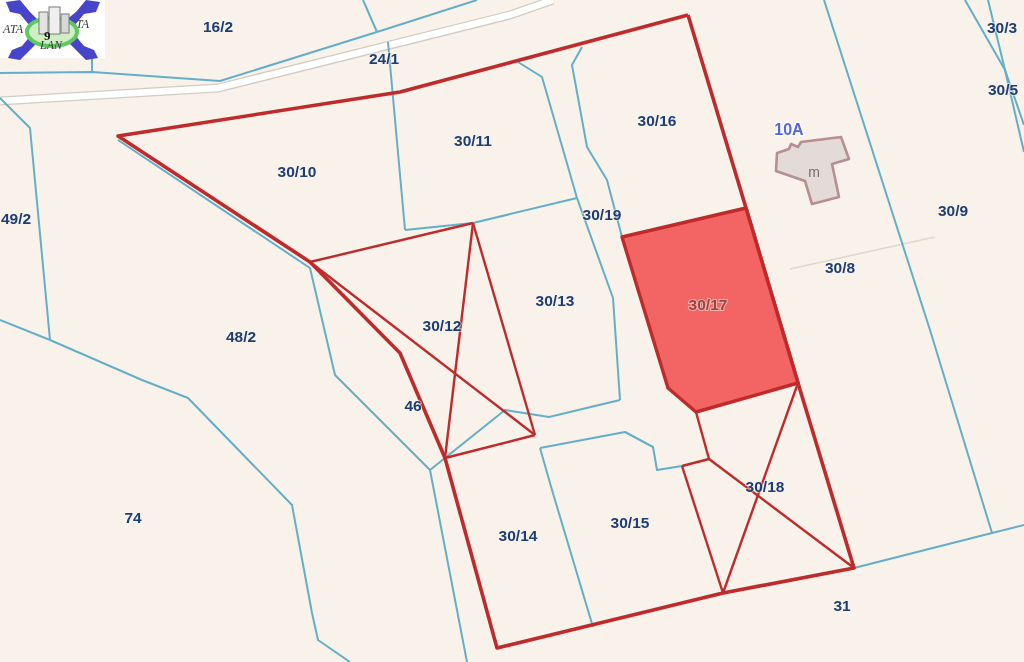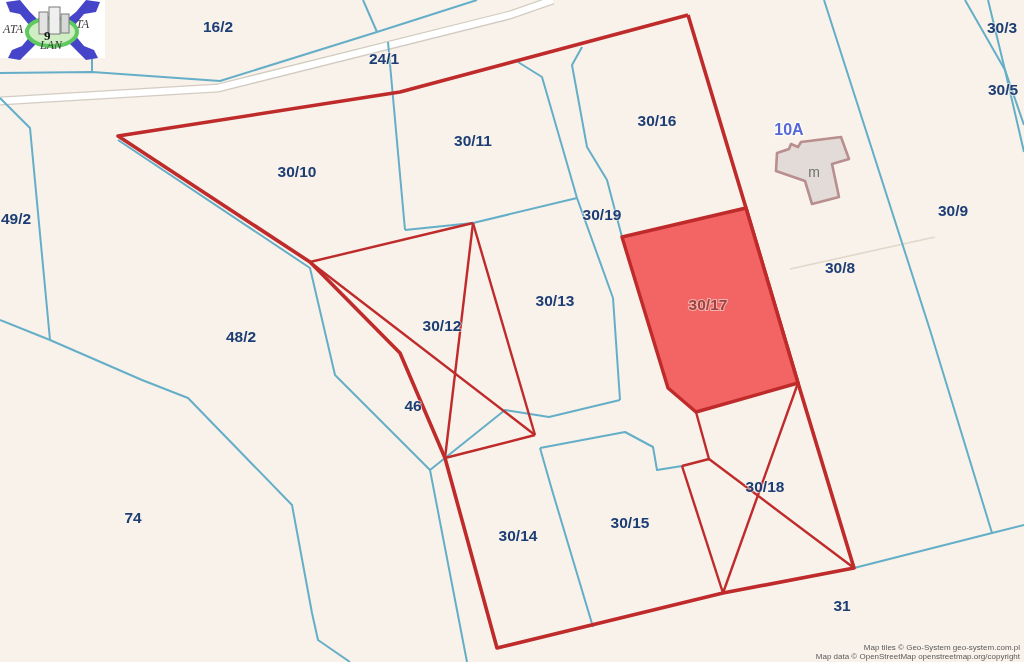--- a/index.html
+++ b/index.html
@@ -99,17 +99,13 @@
       <rect x="39" y="12" width="9" height="22" fill="#e3e3e3"></rect>
       <rect x="49" y="7" width="11" height="27" fill="#efefef"></rect>
       <rect x="61" y="14" width="8" height="19" fill="#d8d8d8"></rect>
     </g>
     <text x="44" y="40" font-size="13" font-weight="bold" fill="#16161f" font-family="Liberation Serif, serif">9</text>
     <text class="logo-text" x="3" y="33">ATA</text>
     <text class="logo-text" x="76" y="28">TA</text>
     <text class="logo-text" x="40" y="49">LAN</text>
   </svg>
 
-  <div class="attribution">
-    <div>Map tiles © Geo-System geo-system.com.pl</div>
-    <div>Map data © OpenStreetMap openstreetmap.org/copyright</div>
-  </div>
 </div>
 
 </body></html>

